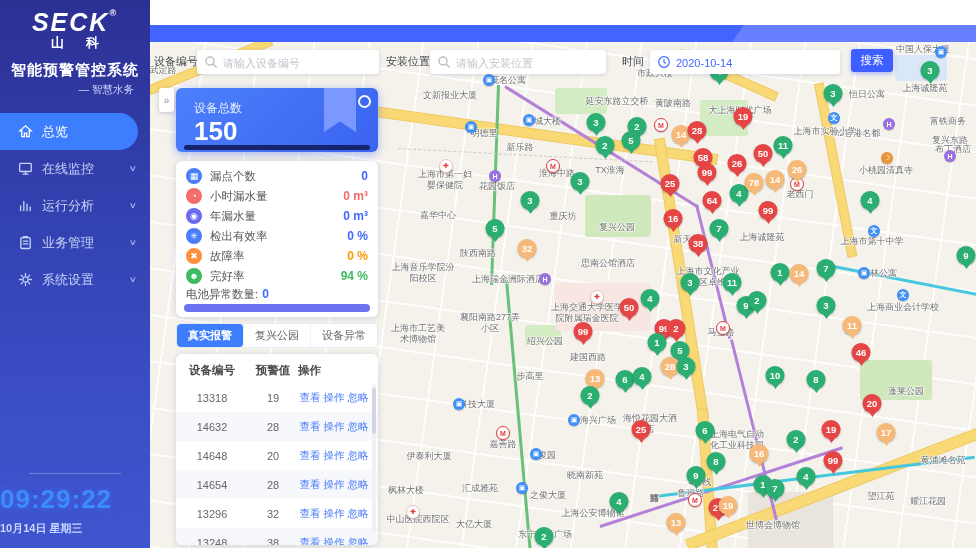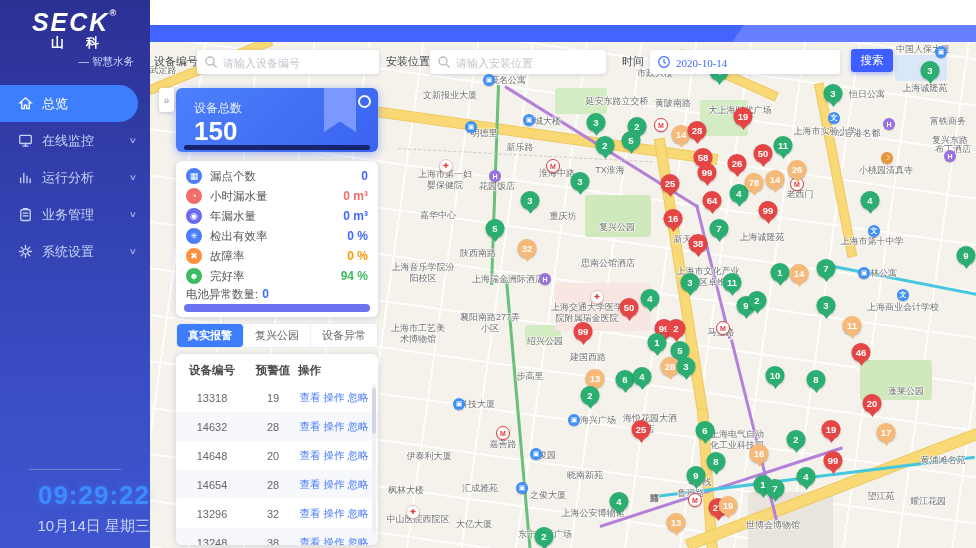--- a/index.html
+++ b/index.html
@@ -37,46 +37,46 @@
     background:#7187ff;transform:skewX(-35deg);opacity:.75;}
   .filters{position:absolute;left:150px;top:46px;right:0;height:30px;z-index:12;}
   .flabel{position:absolute;top:8px;font-size:11px;color:#3d3d3d;
     text-shadow:0 0 2px #fff,0 0 2px #fff;}
   .finput{position:absolute;top:4px;height:24px;background:#fff;border-radius:3px;
     box-shadow:0 1px 4px rgba(60,80,140,.18);}
   .finput input{position:absolute;left:24px;right:4px;top:0;height:24px;border:0;outline:none;
     font-size:11px;color:#333;background:transparent;font-family:inherit;}
   .finput input::placeholder{color:#c0c4cc;}
   .finput .ficon{position:absolute;left:7px;top:5px;width:14px;height:14px;}
-  .finput.date input{color:#4169ff;font-family:Liberation Serif, serif;}
+  .finput.date input{color:#4169ff;}
   .search-btn{position:absolute;left:701px;top:3px;width:42px;height:23px;background:#3e5eff;
     border-radius:3px;color:#fff;font-size:11.5px;display:flex;align-items:center;justify-content:center;
     cursor:pointer;box-shadow:0 2px 5px rgba(62,94,255,.4);}
 
   
   #sidebar{position:absolute;left:0;top:0;width:150px;height:548px;z-index:30;color:#fff;
     background:linear-gradient(180deg,#2c3093 0%,#3240ae 35%,#3a4dc4 70%,#3f55cf 100%);}
   .logo-row{text-align:center;margin-top:8px;font-style:italic;font-weight:bold;font-size:25px;
     letter-spacing:2px;}
   .logo-reg{font-size:9px;vertical-align:top;font-style:normal;}
   .logo-sub{text-align:center;font-size:13px;font-weight:bold;letter-spacing:22px;text-indent:22px;margin-top:-3px;}
   .sys-title{text-align:center;font-size:15px;font-weight:bold;margin-top:9px;letter-spacing:1px;}
   .sys-sub{text-align:right;font-size:10.5px;color:#ccd6ff;padding-right:16px;margin-top:3px;}
   #menu{margin-top:16px;}
   .menu-item{height:37px;display:flex;align-items:center;padding-left:18px;
     color:#c6d2f7;font-size:13px;cursor:pointer;position:relative;}
   .menu-item.active{background:#3d7eff;border-radius:0 19px 19px 0;width:120px;color:#fff;}
   .mi-icon{width:15px;height:15px;margin-right:9px;display:inline-flex;}
   .mi-icon svg{width:15px;height:15px;stroke:currentColor;fill:none;stroke-width:1.4;stroke-linecap:round;}
   .mi-chev{margin-left:auto;margin-right:14px;font-size:8px;color:#aab6ea;transform:scaleX(1.4);}
-  .clock{position:absolute;bottom:12px;left:0;width:150px;text-align:right;}
+  .clock{position:absolute;bottom:12px;left:0;width:150px;text-align:left;}
   .clock-div{width:92px;height:1px;background:rgba(255,255,255,.28);margin:0 auto 10px auto;}
   .clock-time{font-size:26px;font-weight:bold;color:#3e8bff;letter-spacing:1px;
     text-shadow:0 0 8px rgba(62,139,255,.55);}
-  .clock-date{font-size:15px;color:#c9d6ff;margin-top:6px;font-weight:normal;}
+  .clock-date{font-size:11px;color:#c9d6ff;margin-top:6px;font-weight:bold;}
 
   
   .handle{position:absolute;left:159px;top:88px;width:15px;height:24px;background:#fff;border-radius:3px;
     z-index:21;box-shadow:0 1px 4px rgba(40,60,120,.25);display:flex;align-items:center;justify-content:center;
     color:#8a93a6;font-size:10px;cursor:pointer;}
   #panel{position:absolute;left:176px;top:88px;width:202px;z-index:20;}
   .card{background:#fff;border-radius:6px;box-shadow:0 1px 6px rgba(40,60,120,.18);}
   .sum-card{position:relative;height:64px;border-radius:6px;overflow:hidden;
     background:linear-gradient(135deg,#4c80fb,#3a63f0);box-shadow:0 2px 8px rgba(58,99,240,.45);}
   .sum-title{color:#eaf0ff;font-size:12px;margin:12px 0 0 18px;}
@@ -347,20 +347,21 @@
           <path d="M7 4v3.2l2.1 1.2" fill="none" stroke="#4169ff" stroke-width="1.2"></path>
         </svg>
       <input readonly="" value="2020-10-14" style="">
     </div>
     <div class="search-btn">搜索</div>
   </div>
 
   <aside id="sidebar">
     <div class="logo-row"><span>SECK</span><span class="logo-reg">®</span></div>
     <div class="logo-sub">山科</div>
+    <div class="sys-title">智能预警管控系统</div>
     <div class="sys-sub">— 智慧水务</div>
     <nav id="menu">
         <div class="menu-item active">
           <span class="mi-icon">
             <svg viewBox="0 0 16 16">
               <path d="M8 2 L2 7.2 H4 V13.5 H6.8 V9.8 H9.2 V13.5 H12 V7.2 H14 Z"></path>
             </svg>
           </span>
           <span class="mi-label">总览</span>
         </div>

